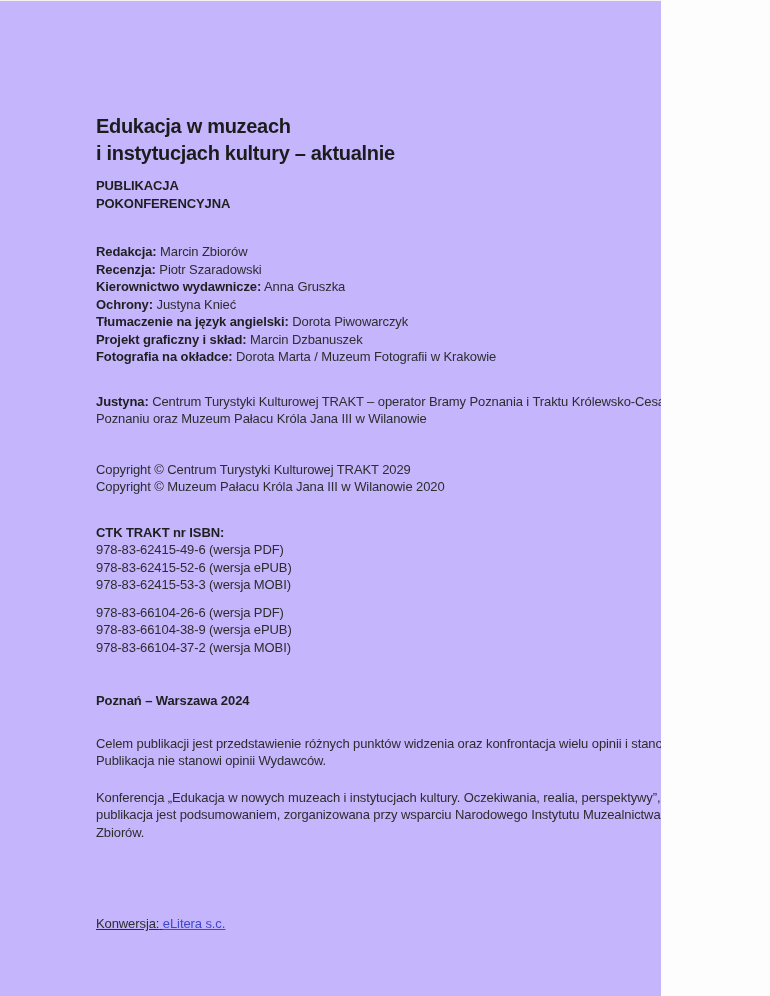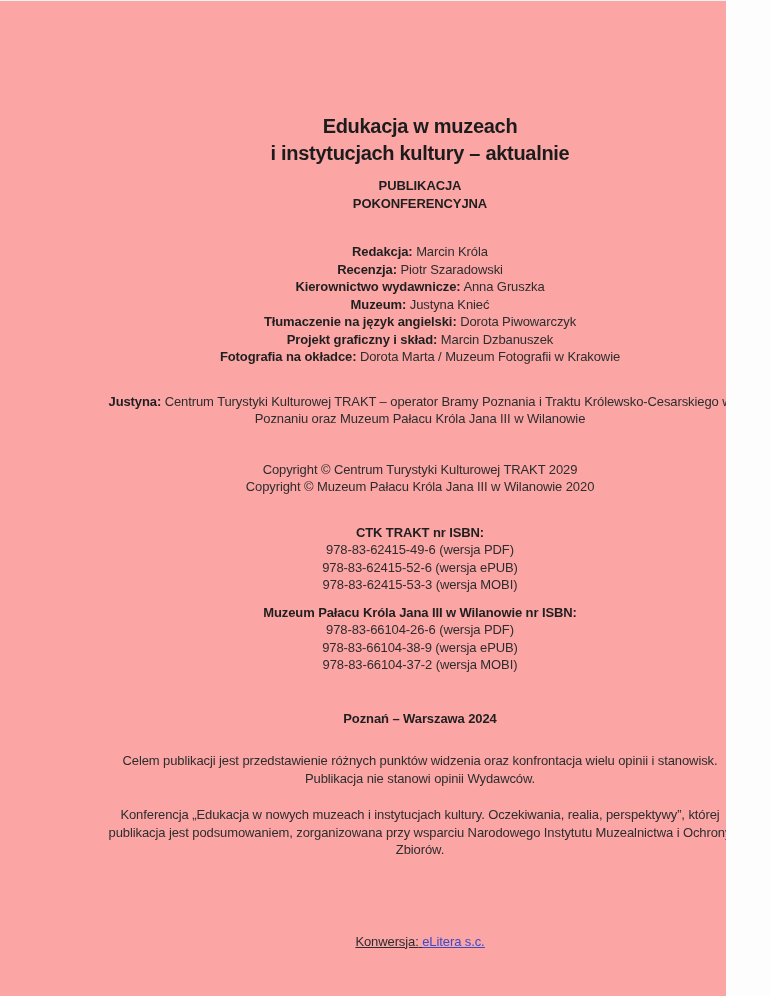--- a/index.html
+++ b/index.html
@@ -5,28 +5,27 @@
   html, body {
     margin: 0;
     padding: 0;
   }
   body {
     background: #fdfdfd;
     font-family: "Liberation Sans", sans-serif;
   }
   .page {
     position: relative;
-    width: 726px;
+    width: 661px;
     height: 996px;
-    background: #fca5a5;
+    background: #c4b5fd;
     overflow: hidden;
     box-sizing: border-box;
     border-top: 1px solid #f2f2f2;
     color: #2d2d2d;
-    text-align: center;
   }
   .content {
     position: absolute;
     left: 96px;
     top: 112px;
     width: 648px;
     font-size: 13px;
     line-height: 17.5px;
     letter-spacing: -0.1px;
   }
@@ -100,30 +99,30 @@
       <span>i instytucjach kultury – aktualnie</span>
     </h1>
 
     <div class="pub-type">
       <div>PUBLIKACJA</div>
       <div>POKONFERENCYJNA</div>
     </div>
 
     <div class="credits">
       <div class="line">
-        <b>Redakcja:</b> <span>Marcin Króla</span>
+        <b>Redakcja:</b> <span>Marcin Zbiorów</span>
       </div>
       <div class="line">
         <b>Recenzja:</b> <span>Piotr Szaradowski</span>
       </div>
       <div class="line">
         <b>Kierownictwo wydawnicze:</b> <span>Anna Gruszka</span>
       </div>
       <div class="line">
-        <b>Muzeum:</b> <span>Justyna Knieć</span>
+        <b>Ochrony:</b> <span>Justyna Knieć</span>
       </div>
       <div class="line">
         <b>Tłumaczenie na język angielski:</b> <span>Dorota Piwowarczyk</span>
       </div>
       <div class="line">
         <b>Projekt graficzny i skład:</b> <span>Marcin Dzbanuszek</span>
       </div>
       <div class="line">
         <b>Fotografia na okładce:</b> <span>Dorota Marta / Muzeum Fotografii w Krakowie</span>
       </div>
@@ -139,21 +138,20 @@
     </div>
 
     <div class="isbn-block-1">
       <div class="isbn-heading">CTK TRAKT nr ISBN:</div>
       <div>978-83-62415-49-6 (wersja PDF)</div>
       <div>978-83-62415-52-6 (wersja ePUB)</div>
       <div>978-83-62415-53-3 (wersja MOBI)</div>
     </div>
 
     <div class="isbn-block-2">
-      <div class="isbn-heading">Muzeum Pałacu Króla Jana III w Wilanowie nr ISBN:</div>
       <div>978-83-66104-26-6 (wersja PDF)</div>
       <div>978-83-66104-38-9 (wersja ePUB)</div>
       <div>978-83-66104-37-2 (wersja MOBI)</div>
     </div>
 
     <div class="place-year">Poznań – Warszawa 2024</div>
 
     <div class="para-disclaimer">Celem publikacji jest przedstawienie różnych punktów widzenia oraz konfrontacja wielu opinii i stanowisk. Publikacja nie stanowi opinii Wydawców.</div>
 
     <div class="para-conference">Konferencja „Edukacja w nowych muzeach i instytucjach kultury. Oczekiwania, realia, perspektywy”, której publikacja jest podsumowaniem, zorganizowana przy wsparciu Narodowego Instytutu Muzealnictwa i Ochrony Zbiorów.</div>

